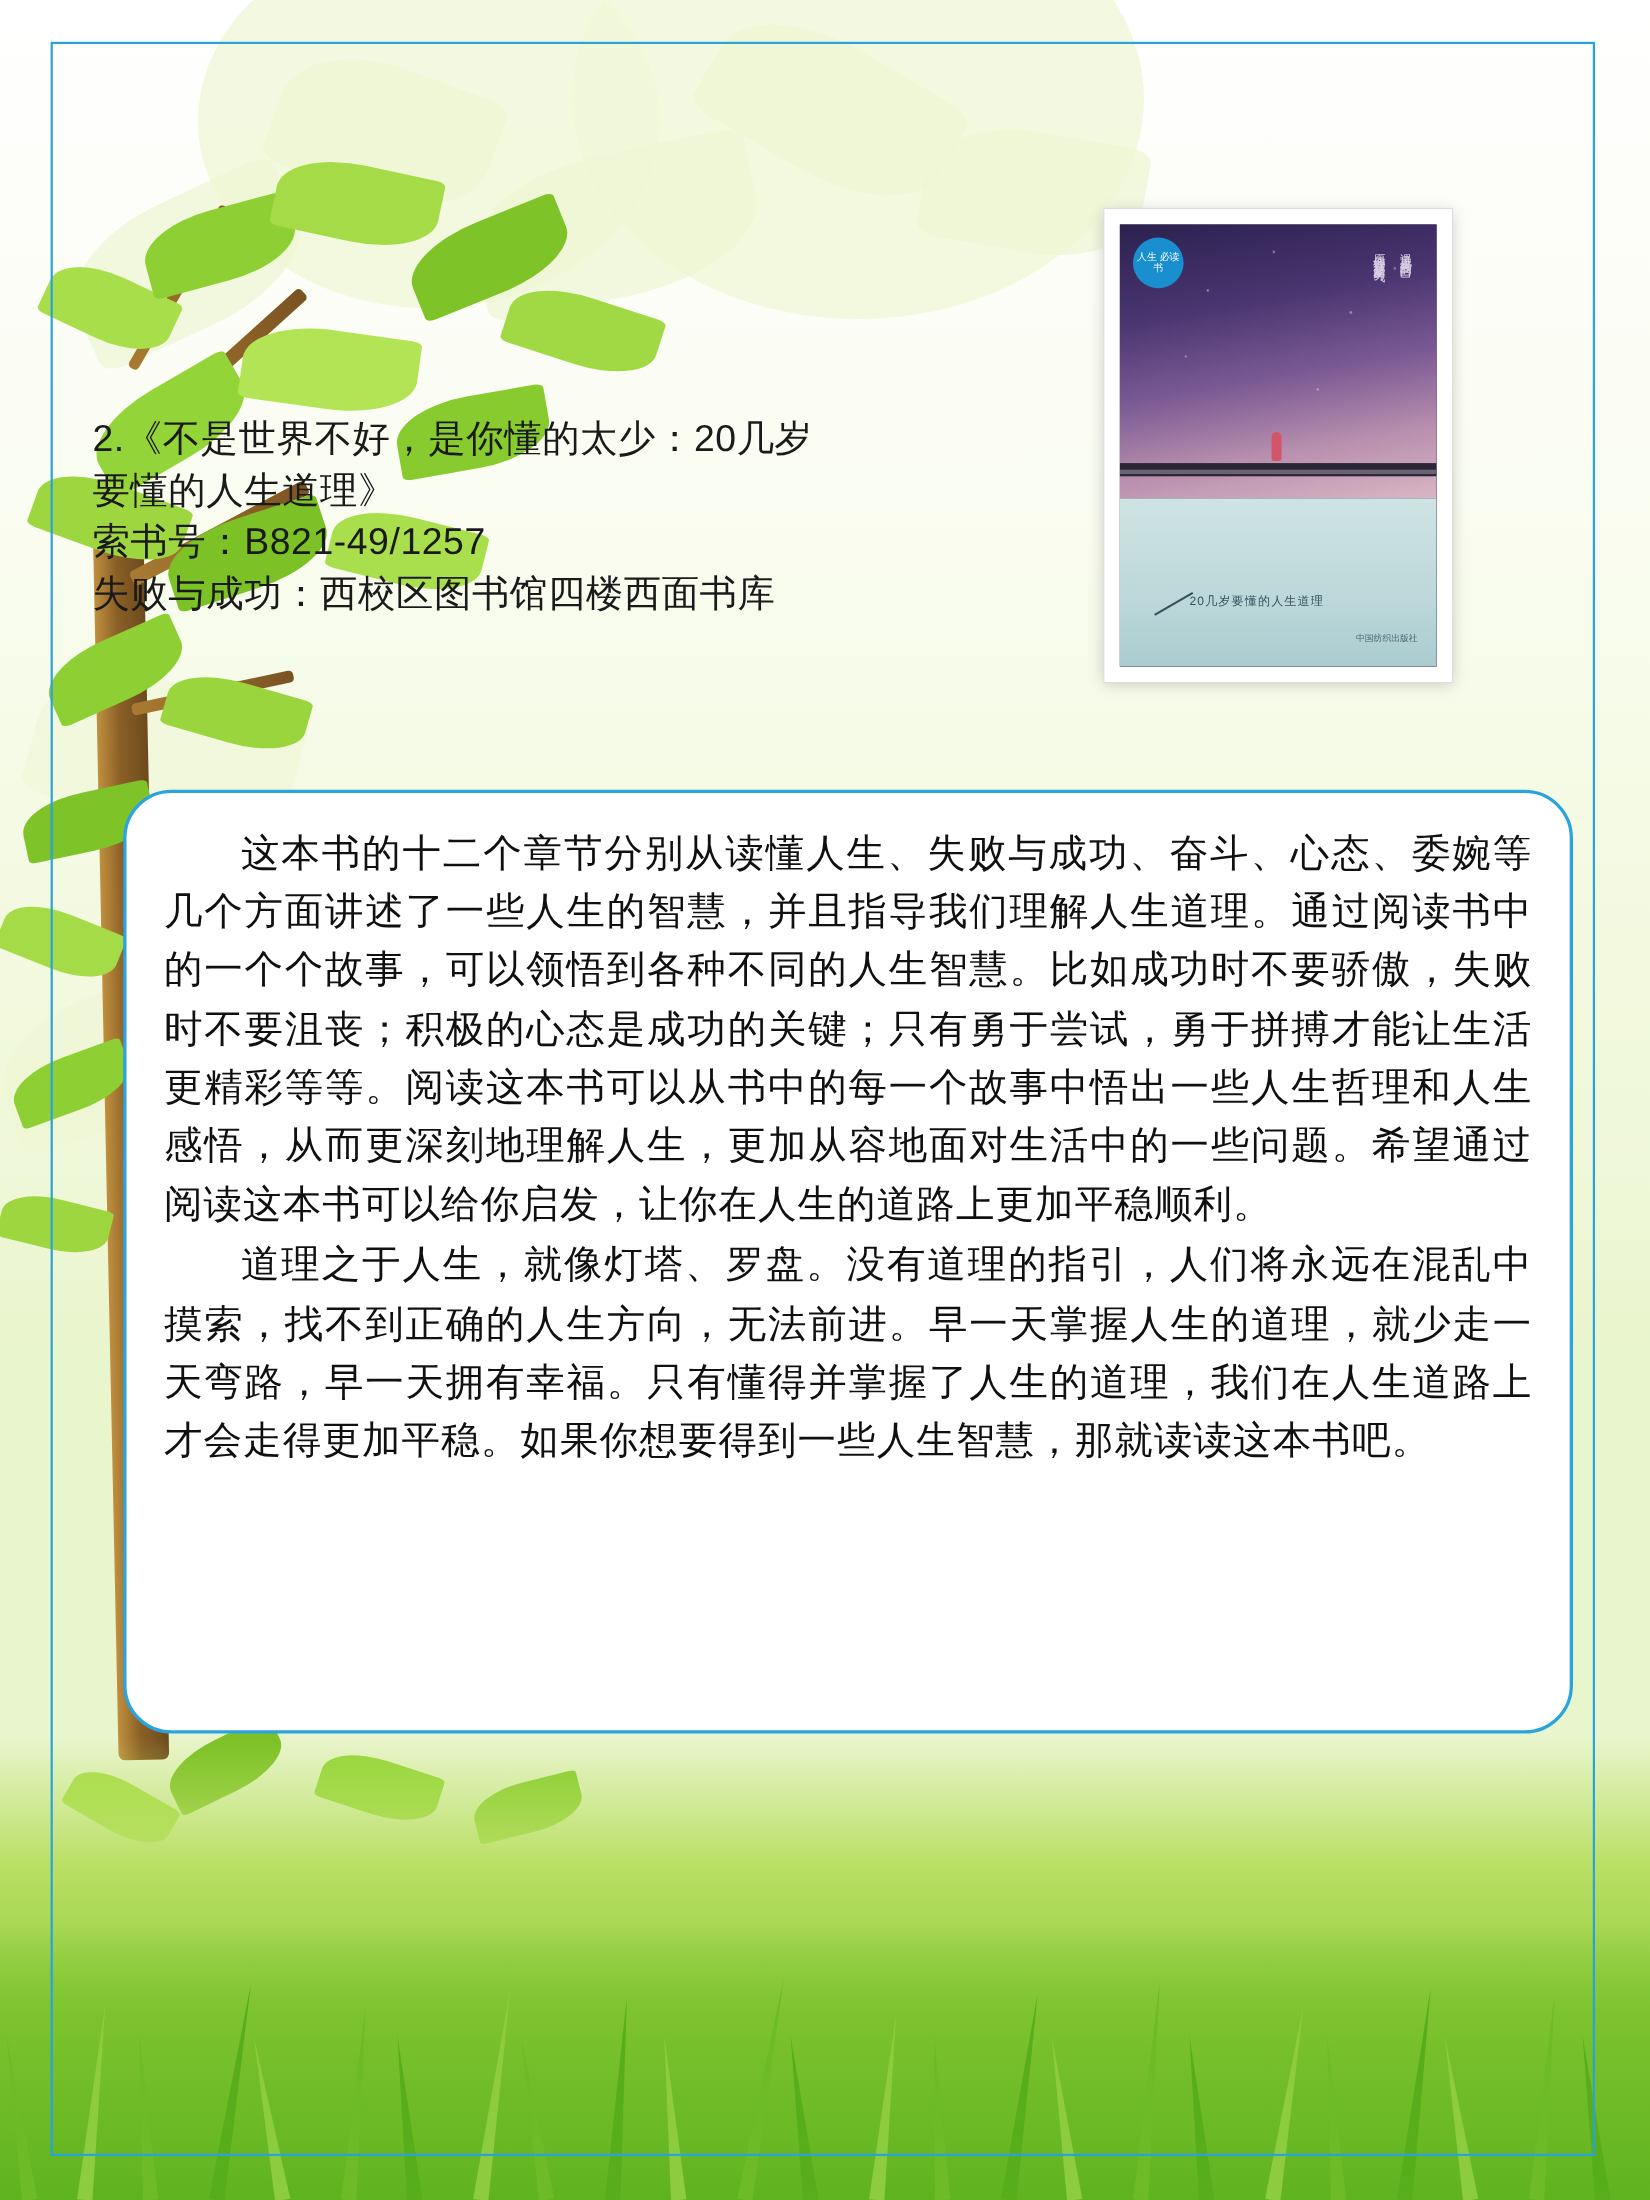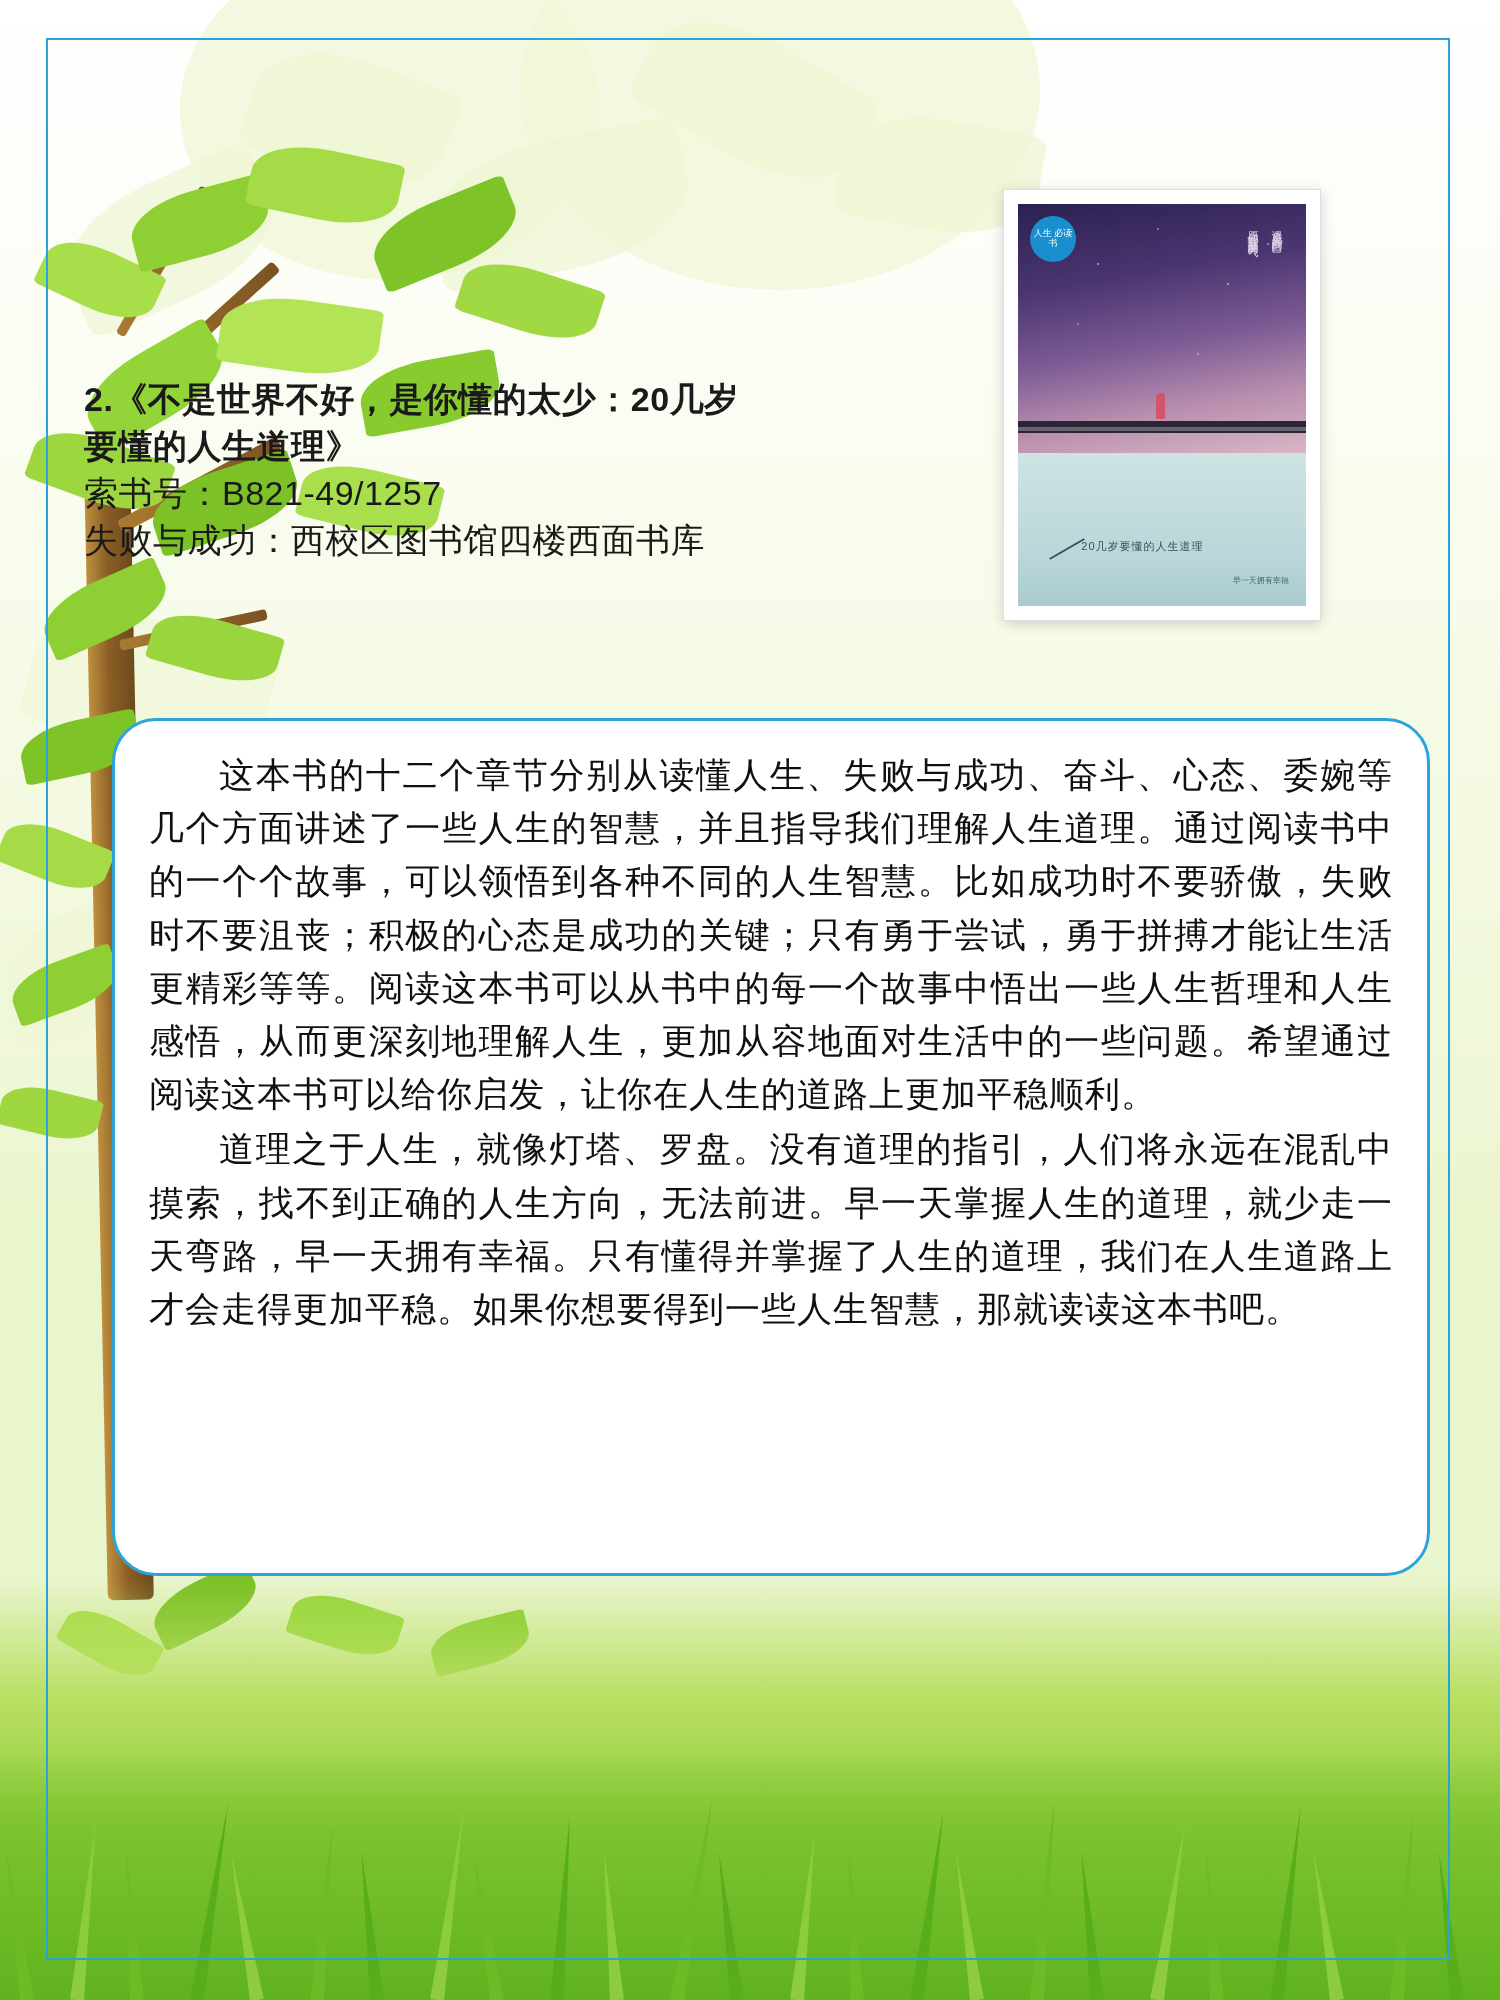--- a/index.html
+++ b/index.html
@@ -221,21 +221,21 @@
     left: 84px;
     top: 376px;
     width: 900px;
     color: #1a1a1a;
     font-family: "Liberation Sans", sans-serif;
     font-size: 34px;
     line-height: 1.38;
     letter-spacing: .5px;
   }
   .headblock .ttl {
-    font-weight: 700;
+    font-weight: 400;
   }
   .headblock .ln {
     white-space: pre-wrap;
   }
 
   
   .panel {
     position: absolute;
     left: 112px;
     top: 718px;
@@ -339,21 +339,21 @@
 必读书</div>
       <div class="cover-vtext" style="right:22px;">遇见更好的自己</div>
       <div class="cover-vtext" style="right:46px;">愿你拥有被爱的勇气</div>
       <div class="cover-bridge">
         <div class="cover-bridge-rail"></div>
       </div>
       <div class="cover-figure"></div>
       <div class="cover-bottom"></div>
       <div class="cover-slash"></div>
       <div class="cover-sub">20几岁要懂的人生道理</div>
-      <div class="cover-pub">早一天拥有幸福</div>
+      <div class="cover-pub">中国纺织出版社</div>
     </div>
   </div>
 
   <div class="headblock">
     <div class="ln ttl">2.《不是世界不好，是你懂的太少：20几岁</div>
     <div class="ln ttl">要懂的人生道理》</div>
     <div class="ln">索书号：B821-49/1257</div>
     <div class="ln">失败与成功：西校区图书馆四楼西面书库</div>
   </div>
 

